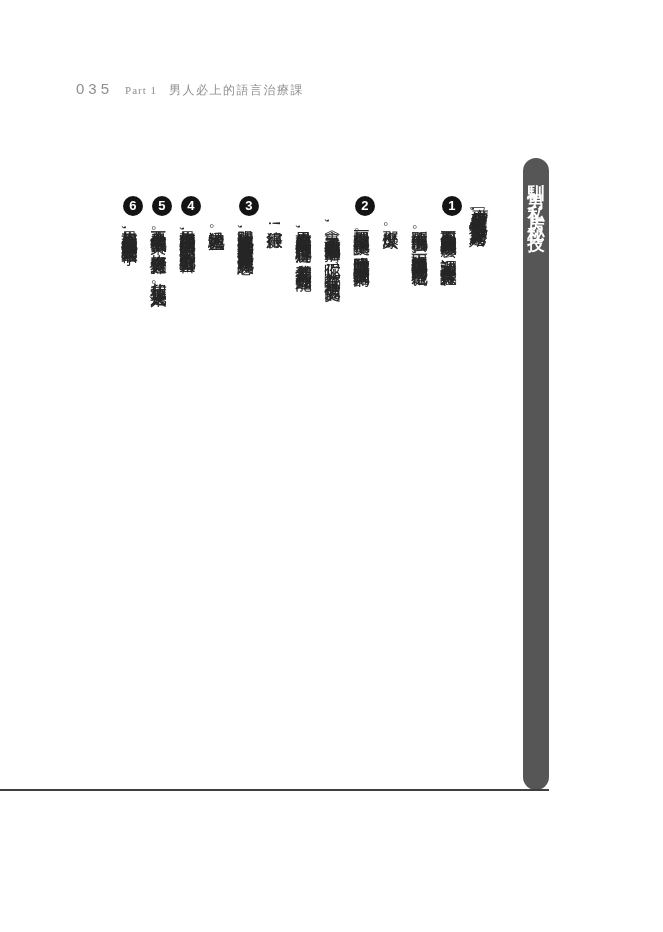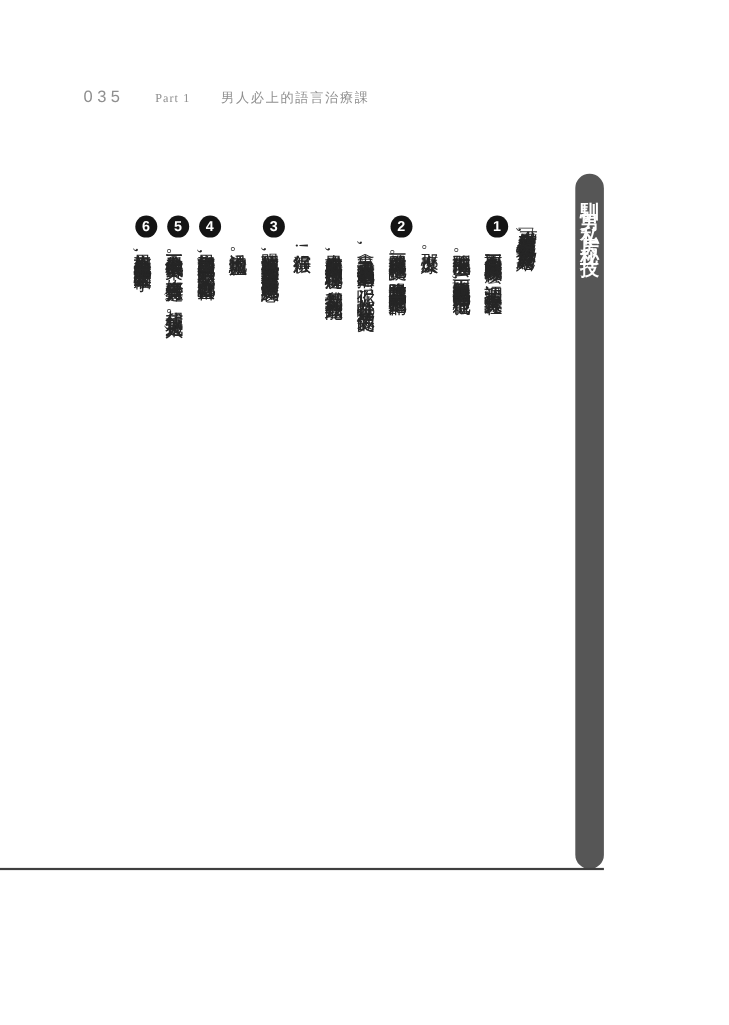--- a/index.html
+++ b/index.html
@@ -2,21 +2,21 @@
 <html><head>
 <meta charset="utf-8">
 <style>
   html,body{margin:0;padding:0;}
   body{
     width:663px;height:932px;position:relative;background:#ffffff;overflow:hidden;
     font-family:"Liberation Serif","DejaVu Serif",serif;
   }
   
   .runhead{
-    position:absolute;left:76px;top:80px;display:flex;align-items:baseline;gap:28px;
+    position:absolute;left:76px;top:80px;display:flex;align-items:baseline;gap:12px;
     color:#8f8f8f;
   }
   .pgnum{font-family:"Liberation Sans","DejaVu Sans",sans-serif;font-size:15px;letter-spacing:4px;}
   .part{font-family:Liberation Serif, serif;font-size:11px;letter-spacing:1px;}
   .chapter{font-size:12px;letter-spacing:1.5px;text-align:center;}
   
   .side-tab{
     position:absolute;left:523px;top:158px;width:26px;height:632px;border-radius:13px;
     display:flex;justify-content:center;
   }

